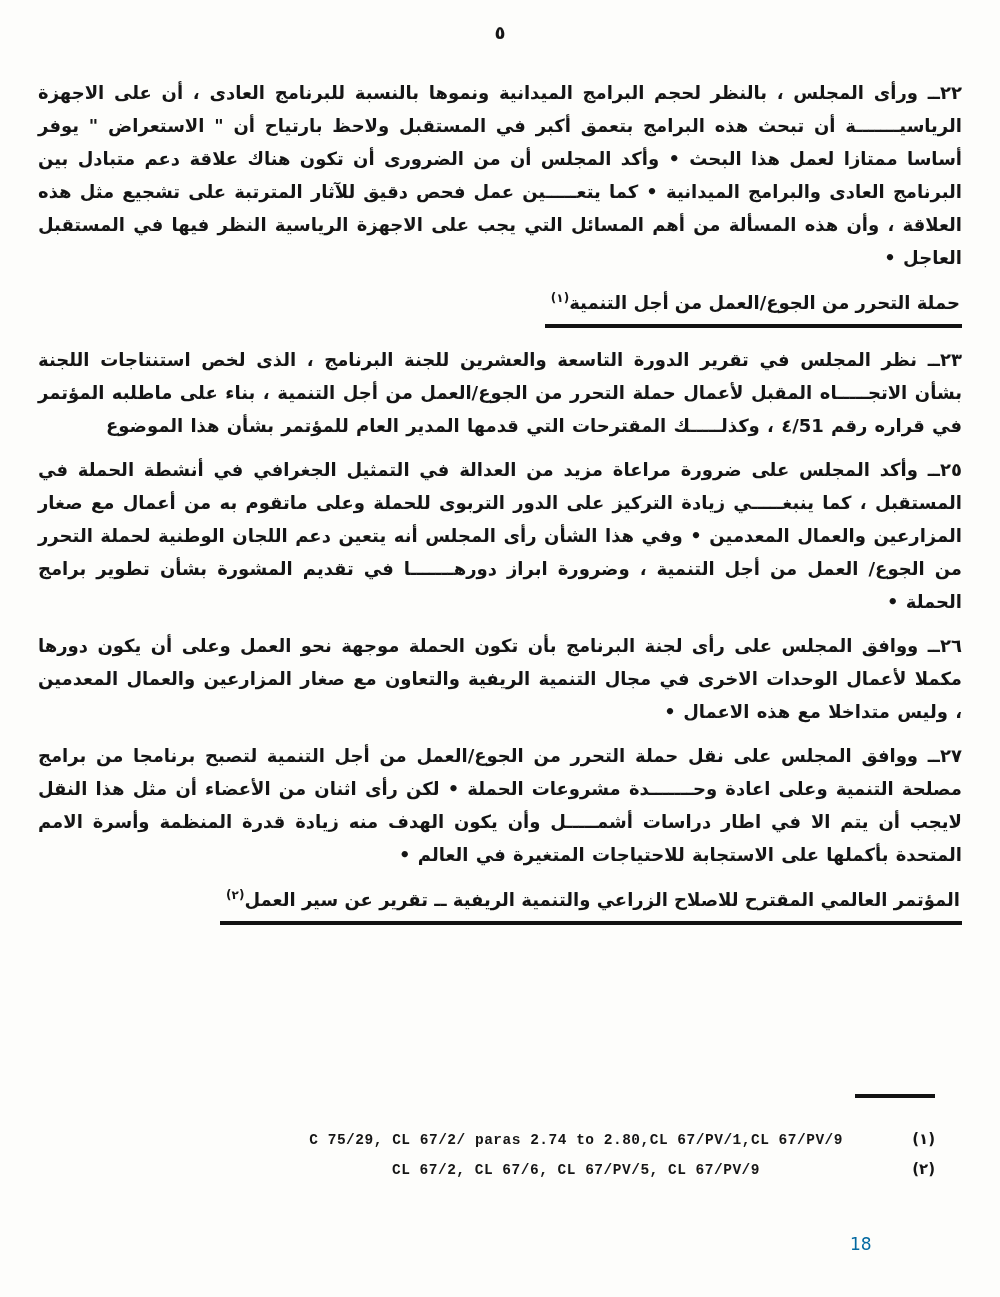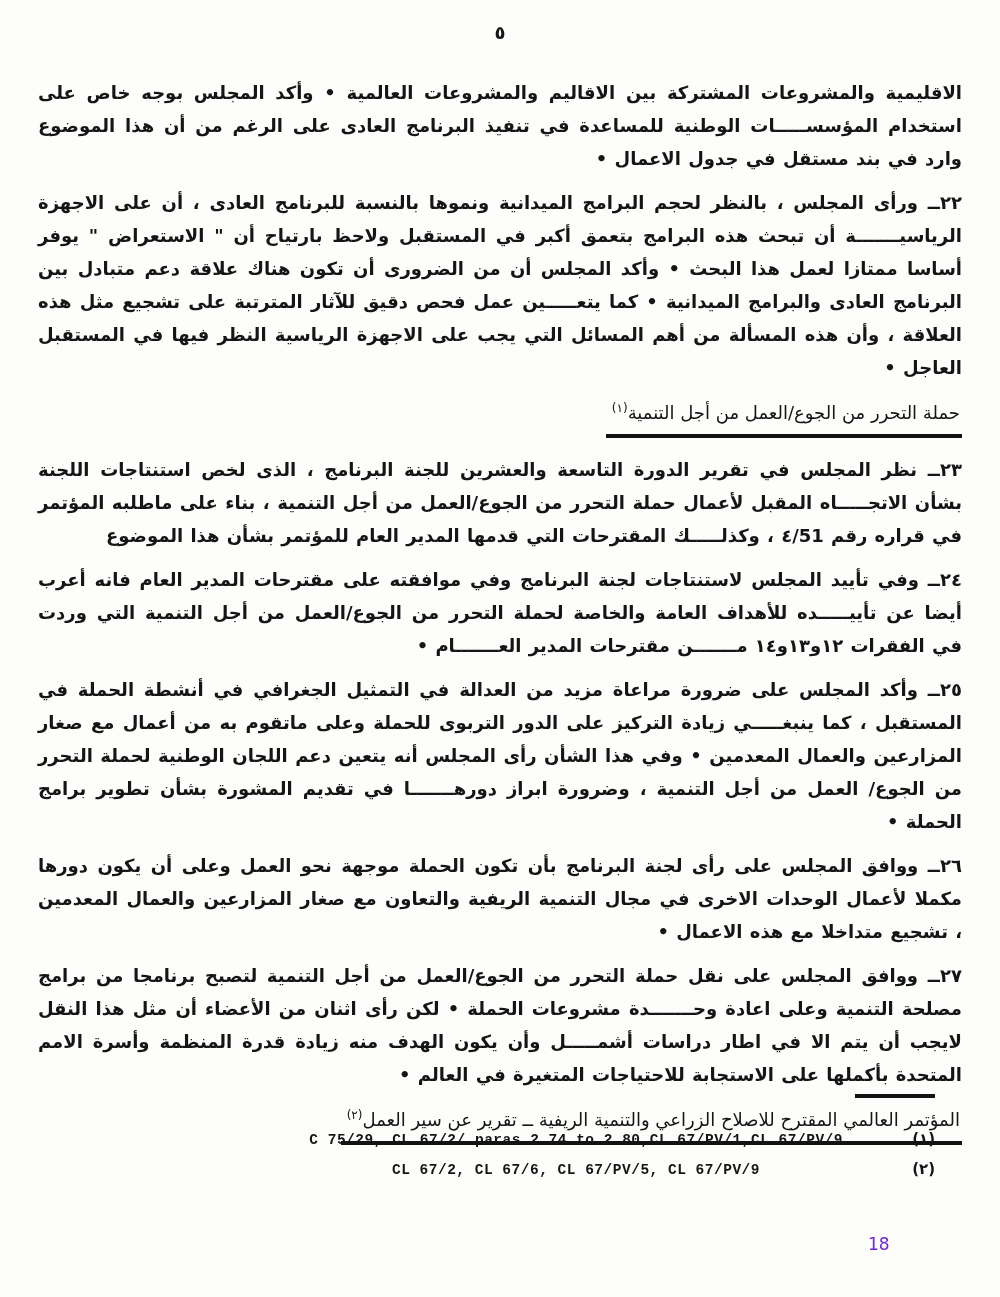--- a/index.html
+++ b/index.html
@@ -32,21 +32,21 @@
     font-weight: bold;
     line-height: 33px;
     text-align: justify;
     word-spacing: 1px;
   }
   .heading {
     width: fit-content;
     margin: 16px 0 15px 0;
     padding: 0 2px 8px 6px;
     font-size: 18px;
-    font-weight: normal;
+    font-weight: bold;
     line-height: 26px;
     border-bottom: 4px solid #131313;
   }
   .fn-ref {
     font-size: 12px;
     vertical-align: super;
     line-height: 0;
   }
   .footnotes {
     position: absolute;
@@ -78,47 +78,45 @@
     font-size: 14.5px;
     font-weight: bold;
     letter-spacing: 0.5px;
     margin-right: 60px;
     white-space: nowrap;
     text-align: right;
   }
   .footnote.fn2 .fn-text { margin-right: 143px; }
   .page-num-bottom {
     position: absolute;
-    top: 1234px; left: 868px;
+    top: 1234px; left: 850px;
     font-size: 17px;
-    color: #6d28d9;
+    color: #0369a1;
   }
 </style>
 </head>
 <body>
 
 <div class="page">
 
   <div class="page-num-top">٥</div>
 
   <div class="content">
 
-    <p class="para">الاقليمية والمشروعات المشتركة بين الاقاليم والمشروعات العالمية • وأكد المجلس بوجه خاص على استخدام المؤسســـــات الوطنية للمساعدة في تنفيذ البرنامج العادى على الرغم من أن هذا الموضوع وارد في بند مستقل في جدول الاعمال •</p>
 
     <p class="para">٢٢ــ ورأى المجلس ، بالنظر لحجم البرامج الميدانية ونموها بالنسبة للبرنامج العادى ، أن على الاجهزة الرياسيـــــــة أن تبحث هذه البرامج بتعمق أكبر في المستقبل ولاحظ بارتياح أن " الاستعراض " يوفر أساسا ممتازا لعمل هذا البحث • وأكد المجلس أن من الضرورى أن تكون هناك علاقة دعم متبادل بين البرنامج العادى والبرامج الميدانية • كما يتعـــــين عمل فحص دقيق للآثار المترتبة على تشجيع مثل هذه العلاقة ، وأن هذه المسألة من أهم المسائل التي يجب على الاجهزة الرياسية النظر فيها في المستقبل العاجل •</p>
 
     <div class="heading"><span>حملة التحرر من الجوع/العمل من أجل التنمية</span><span class="fn-ref">(١)</span></div>
 
     <p class="para">٢٣ــ نظر المجلس في تقرير الدورة التاسعة والعشرين للجنة البرنامج ، الذى لخص استنتاجات اللجنة بشأن الاتجـــــاه المقبل لأعمال حملة التحرر من الجوع/العمل من أجل التنمية ، بناء على ماطلبه المؤتمر في قراره رقم ٤/51 ، وكذلـــــك المقترحات التي قدمها المدير العام للمؤتمر بشأن هذا الموضوع</p>
 
-    <p class="para">٢٤ــ وفي تأييد المجلس لاستنتاجات لجنة البرنامج وفي موافقته على مقترحات المدير العام فانه أعرب أيضا عن تأييـــــده للأهداف العامة والخاصة لحملة التحرر من الجوع/العمل من أجل التنمية التي وردت في الفقرات ١٢و١٣و١٤ مـــــــن مقترحات المدير العـــــــام •</p>
 
     <p class="para">٢٥ــ وأكد المجلس على ضرورة مراعاة مزيد من العدالة في التمثيل الجغرافي في أنشطة الحملة في المستقبل ، كما ينبغـــــي زيادة التركيز على الدور التربوى للحملة وعلى ماتقوم به من أعمال مع صغار المزارعين والعمال المعدمين • وفي هذا الشأن رأى المجلس أنه يتعين دعم اللجان الوطنية لحملة التحرر من الجوع/ العمل من أجل التنمية ، وضرورة ابراز دورهـــــــا في تقديم المشورة بشأن تطوير برامج الحملة •</p>
 
-    <p class="para">٢٦ــ ووافق المجلس على رأى لجنة البرنامج بأن تكون الحملة موجهة نحو العمل وعلى أن يكون دورها مكملا لأعمال الوحدات الاخرى في مجال التنمية الريفية والتعاون مع صغار المزارعين والعمال المعدمين ، تشجيع متداخلا مع هذه الاعمال •</p>
+    <p class="para">٢٦ــ ووافق المجلس على رأى لجنة البرنامج بأن تكون الحملة موجهة نحو العمل وعلى أن يكون دورها مكملا لأعمال الوحدات الاخرى في مجال التنمية الريفية والتعاون مع صغار المزارعين والعمال المعدمين ، وليس متداخلا مع هذه الاعمال •</p>
 
     <p class="para">٢٧ــ ووافق المجلس على نقل حملة التحرر من الجوع/العمل من أجل التنمية لتصبح برنامجا من برامج مصلحة التنمية وعلى اعادة وحـــــــدة مشروعات الحملة • لكن رأى اثنان من الأعضاء أن مثل هذا النقل لايجب أن يتم الا في اطار دراسات أشمـــــل وأن يكون الهدف منه زيادة قدرة المنظمة وأسرة الامم المتحدة بأكملها على الاستجابة للاحتياجات المتغيرة في العالم •</p>
 
     <div class="heading"><span>المؤتمر العالمي المقترح للاصلاح الزراعي والتنمية الريفية ــ تقرير عن سير العمل</span><span class="fn-ref">(٢)</span></div>
 
 
   </div>
 
   <div class="footnotes">
     <div class="fn-sep"></div>

